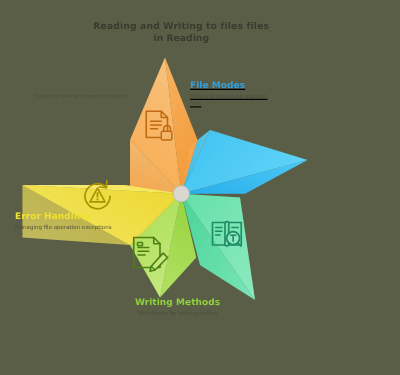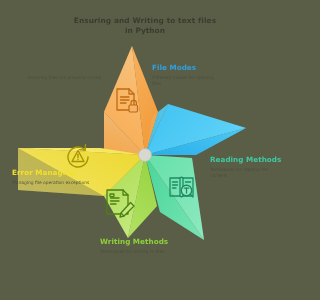--- a/index.html
+++ b/index.html
@@ -69,20 +69,21 @@
     line-height: 5.6px;
     margin-top: 2.5px;
     opacity: 0.92;
   }
 
   .lbl-file-modes {
     left: 152px;
     top: 64px;
     width: 72px;
     text-align: left;
+    text-decoration: underline;
   }
   .lbl-file-modes .lbl-title { color: #2e9fe0; }
   .lbl-file-modes .lbl-sub   { color: #4a4d3c; }
 
   .lbl-file-closing {
     left: 28px;
     top: 72px;
     width: 78px;
     text-align: left;
   }
@@ -104,39 +105,39 @@
     width: 76px;
     text-align: left;
   }
   .lbl-reading-methods .lbl-title { color: #3ec9a0; }
   .lbl-reading-methods .lbl-sub   { color: #4a4d3c; }
 
   .lbl-writing-methods {
     left: 100px;
     top: 238px;
     width: 84px;
-    text-align: left;
+    text-align: center;
   }
   .lbl-writing-methods .lbl-title { color: #8ed13a; }
   .lbl-writing-methods .lbl-sub   { color: #4a4d3c; }
 
   
   .icon-wrap {
     position: absolute;
     z-index: 5;
   }
 </style>
 </head>
 <body>
 
 <div id="canvas">
 
   <div class="title-block">
-    <div class="title-line1">Ensuring and Writing to text files</div>
-    <div class="title-line2">in Python</div>
+    <div class="title-line1">Reading and Writing to files files</div>
+    <div class="title-line2">in Reading</div>
   </div>
 
   <svg class="star-svg" width="290" height="300" viewBox="0 0 290 300">
     <defs>
 
       <linearGradient id="gradOrangeA" x1="0" y1="1" x2="0.3" y2="0">
         <stop offset="0%" stop-color="#f9a94d"></stop>
         <stop offset="100%" stop-color="#f7c07a"></stop>
       </linearGradient>
       <linearGradient id="gradOrangeB" x1="1" y1="1" x2="0.4" y2="0">
@@ -292,27 +293,23 @@
   <div class="label lbl-file-modes">
     <div class="lbl-title">File Modes</div>
     <div class="lbl-sub">Different modes for opening files</div>
   </div>
 
   <div class="label lbl-file-closing">
     <div class="lbl-sub">Ensuring files are properly closed</div>
   </div>
 
   <div class="label lbl-error-handling">
-    <div class="lbl-title">Error Managing</div>
+    <div class="lbl-title">Error Handling</div>
     <div class="lbl-sub">Managing file operation exceptions</div>
   </div>
 
-  <div class="label lbl-reading-methods">
-    <div class="lbl-title">Reading Methods</div>
-    <div class="lbl-sub">Techniques for reading file content</div>
-  </div>
 
   <div class="label lbl-writing-methods">
     <div class="lbl-title">Writing Methods</div>
     <div class="lbl-sub">Techniques for writing to files</div>
   </div>
 
 </div>
 
 </body></html>

